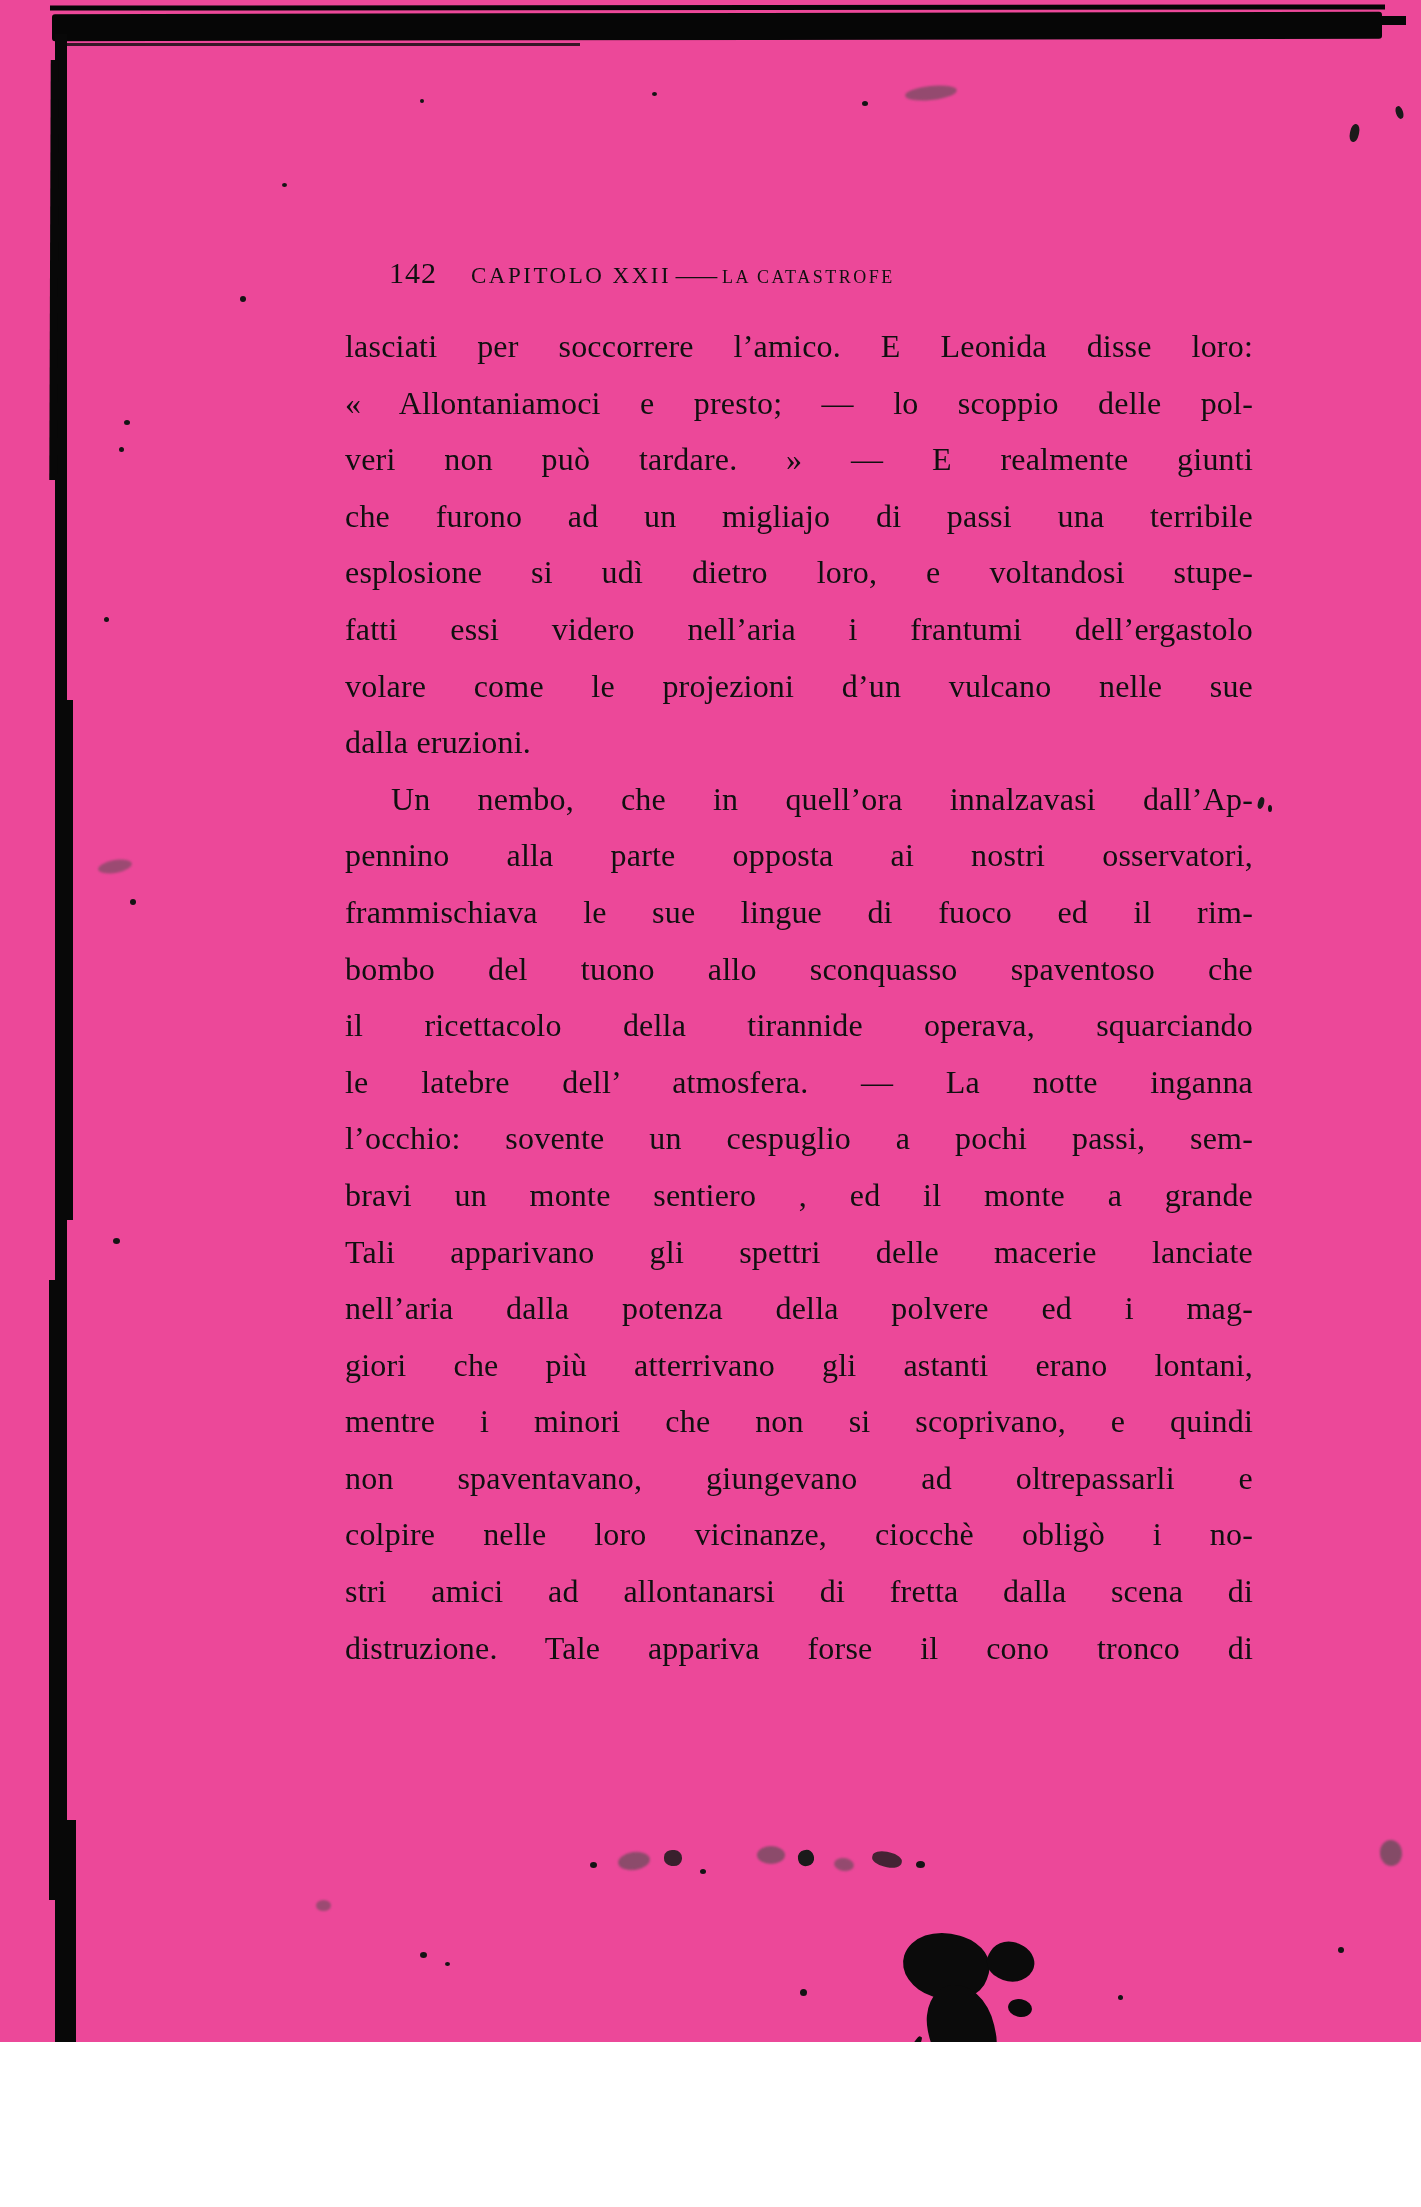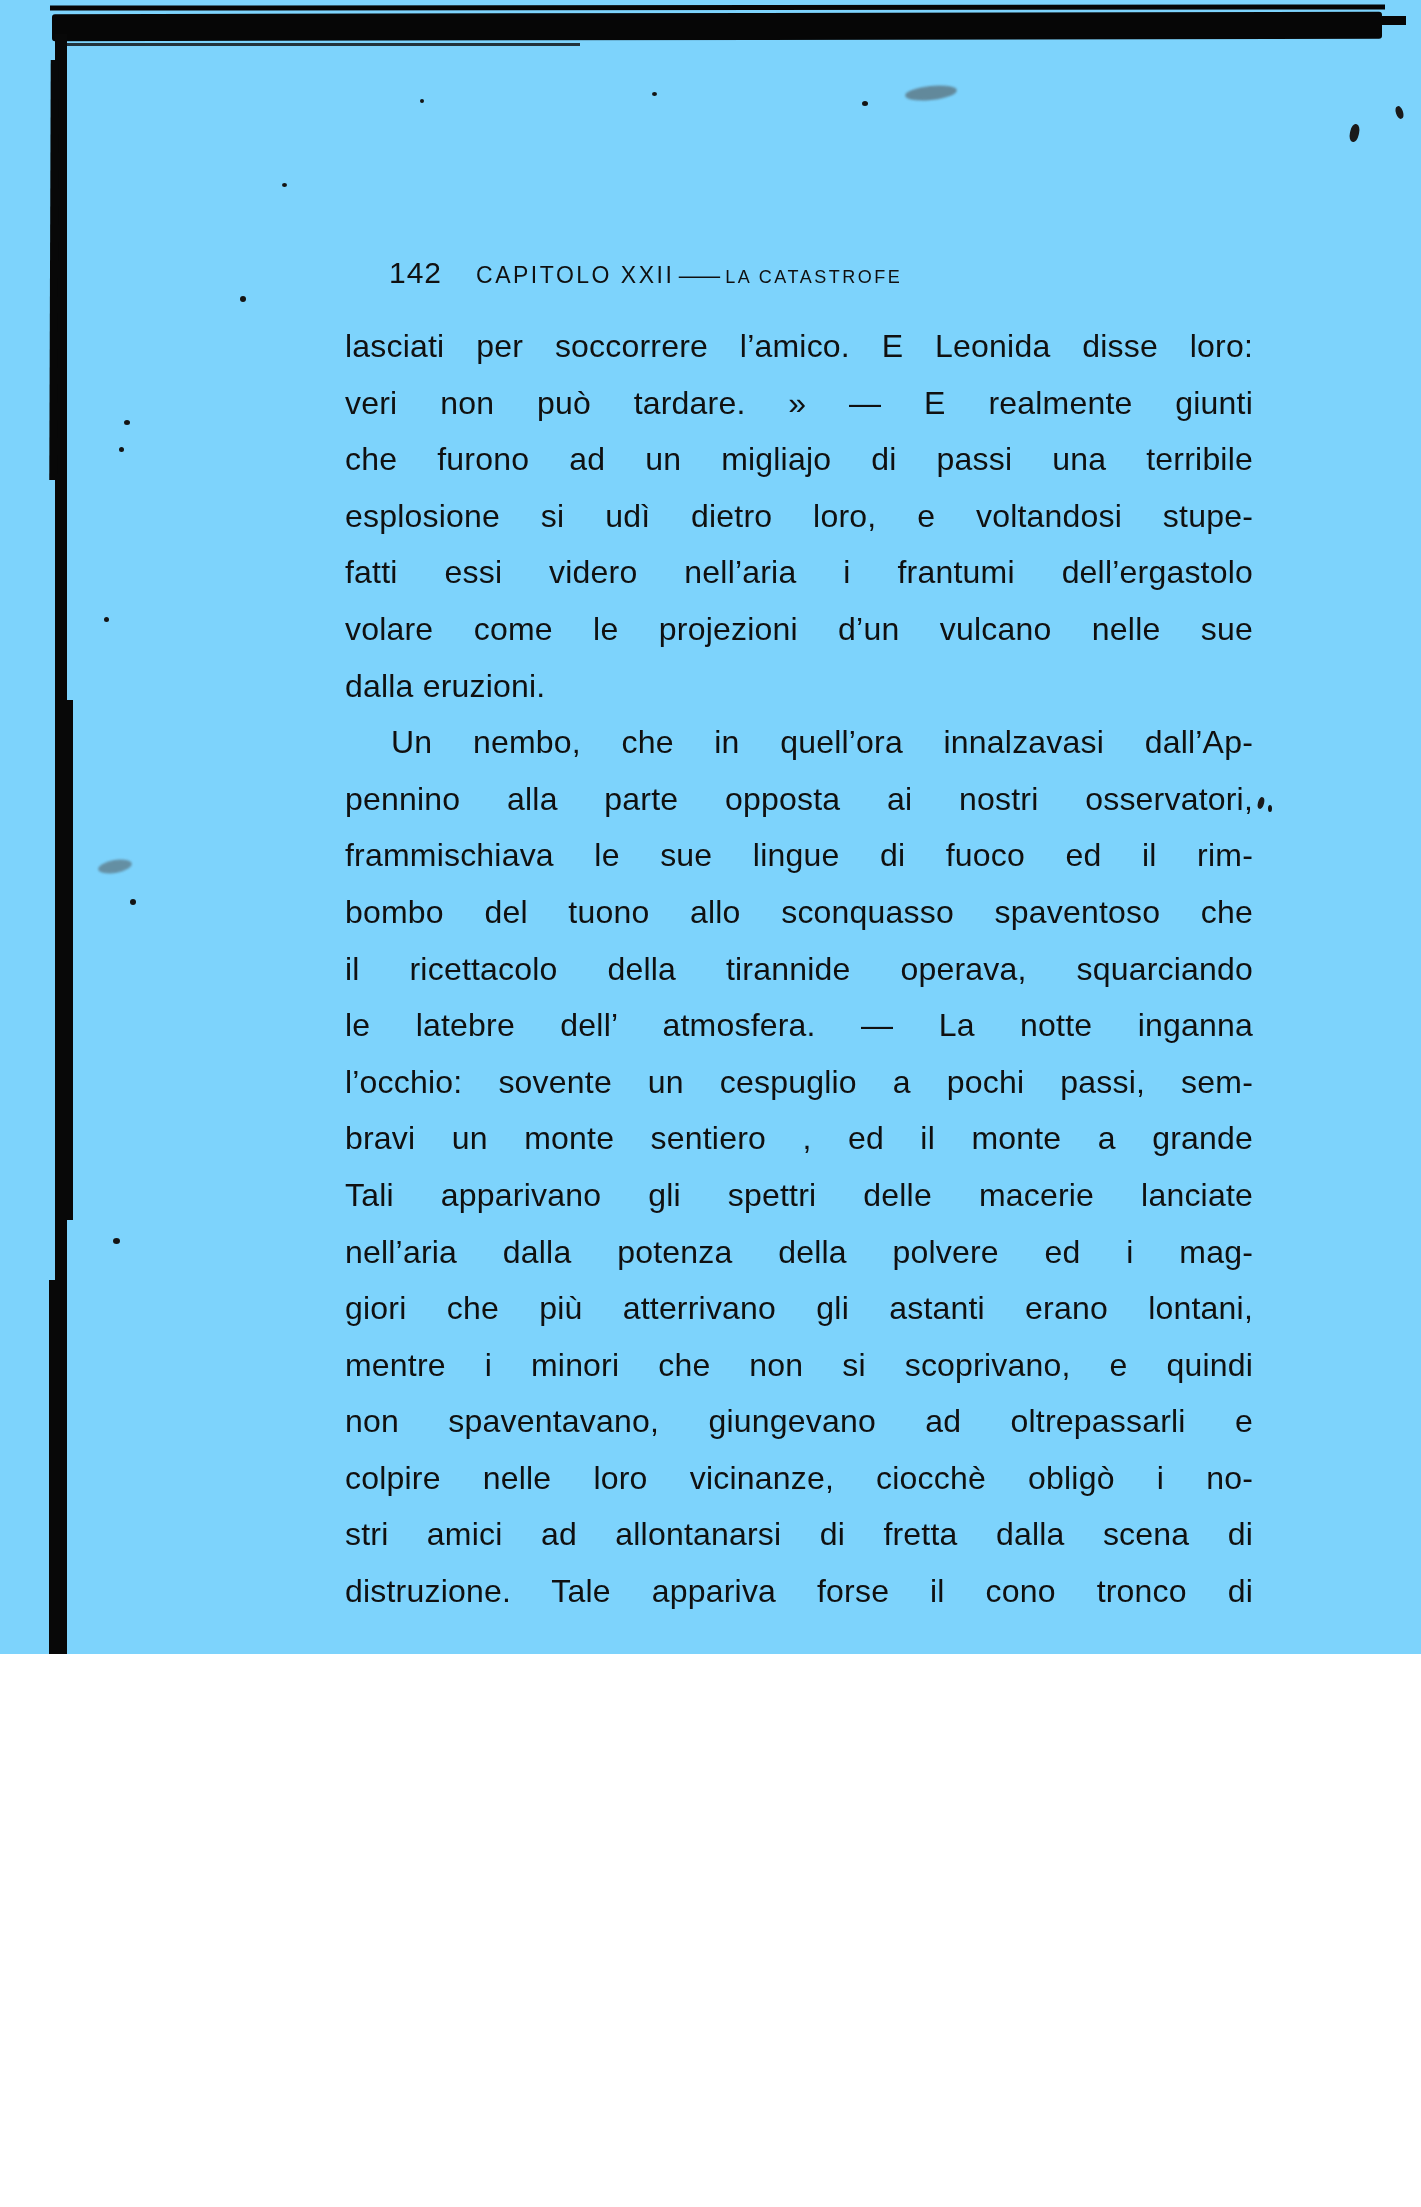--- a/index.html
+++ b/index.html
@@ -1,21 +1,21 @@
 <!DOCTYPE html>
 <html><head>
 <meta charset="utf-8">
 <style>
   html,body { margin:0; padding:0; background:#ffffff; }
   #page {
     position:relative;
-    width:1421px; height:1654px;
-    background:#7dd3fc;
+    width:1421px; height:2042px;
+    background:#ec4899;
     overflow:hidden;
-    font-family:Liberation Sans, sans-serif;
+    font-family:Liberation Serif, serif;
     color:#101010;
   }
 
   
   .topbar-thin  { position:absolute; left:50px; top:5px;  width:1335px; height:5px;  background:#050505; transform:rotate(-0.05deg); }
   .topbar-thick { position:absolute; left:52px; top:13px; width:1330px; height:27px; background:#060606; border-radius:3px; transform:rotate(-0.1deg); }
   .topbar-under { position:absolute; left:60px; top:43px; width:520px;  height:3px;  background:#0a0a0a; opacity:.8; }
   .topbar-tail  { position:absolute; left:1382px; top:16px; width:24px; height:9px;  background:#060606; }
 
   
@@ -78,20 +78,21 @@
 
   <div class="header">
     <span class="pagenum">142</span>
     <span class="chapter">CAPITOLO XXII</span>
     <span class="hdash">—</span>
     <span class="htitle">LA CATASTROFE</span>
   </div>
 
   <div class="text-body">
     <div class="line">lasciati per soccorrere l’amico. E Leonida disse loro:</div>
+    <div class="line">« Allontaniamoci e presto; — lo scoppio delle pol-</div>
     <div class="line">veri non può tardare. » — E realmente giunti</div>
     <div class="line">che furono ad un migliajo di passi una terribile</div>
     <div class="line">esplosione si udì dietro loro, e voltandosi stupe-</div>
     <div class="line">fatti essi videro nell’aria i frantumi dell’ergastolo</div>
     <div class="line">volare come le projezioni d’un vulcano nelle sue</div>
     <div class="line end">dalla eruzioni.</div>
     <div class="line indent">Un nembo, che in quell’ora innalzavasi dall’Ap-</div>
     <div class="line">pennino alla parte opposta ai nostri osservatori,</div>
     <div class="line">frammischiava le sue lingue di fuoco ed il rim-</div>
     <div class="line">bombo del tuono allo sconquasso spaventoso che</div>

